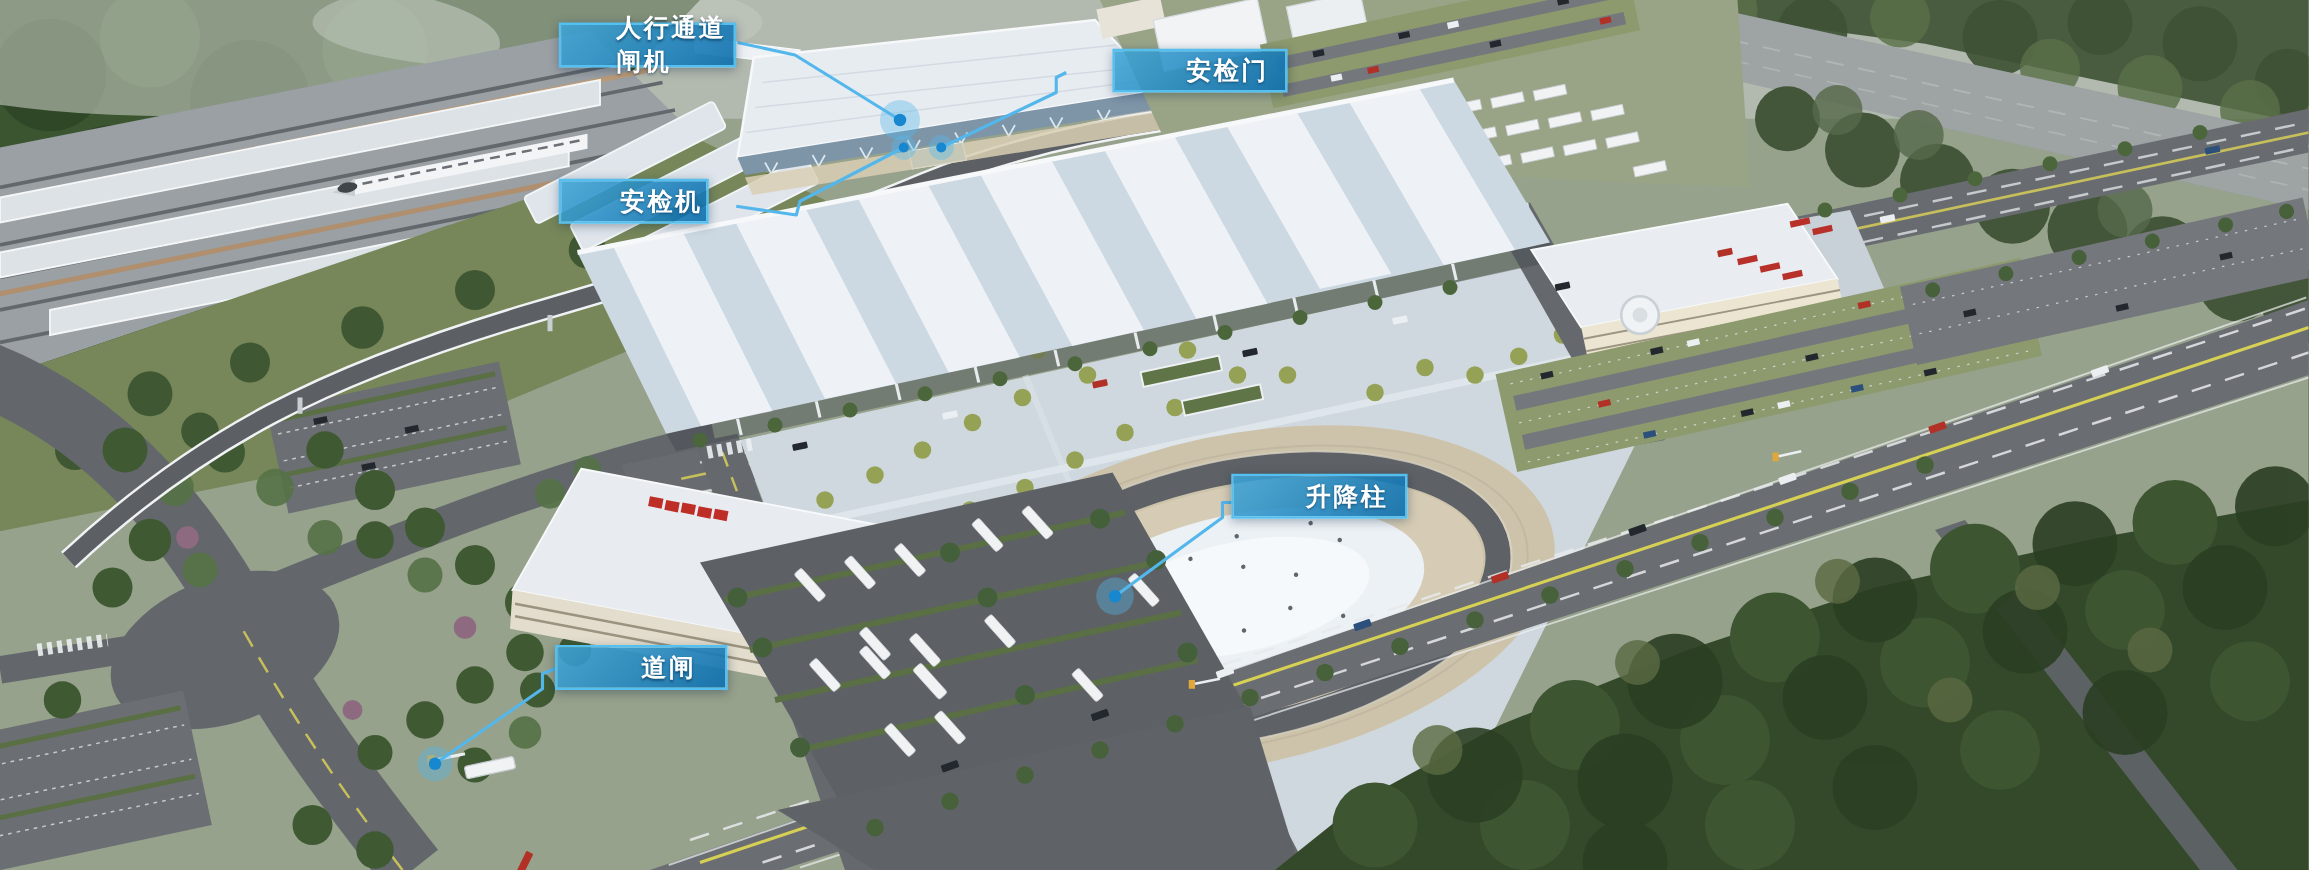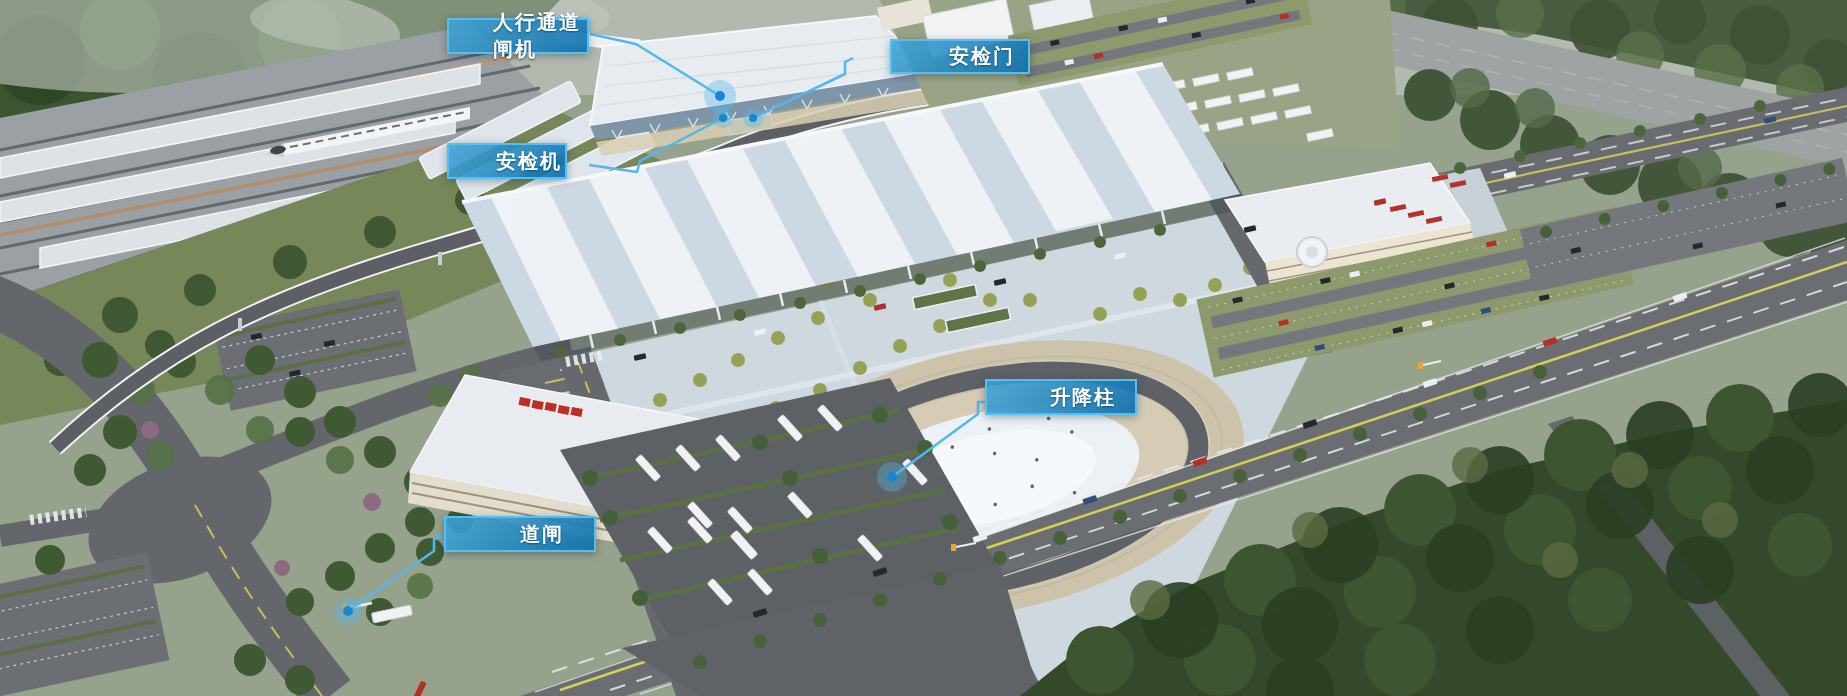--- a/index.html
+++ b/index.html
@@ -682,15 +682,15 @@
         <circle cx="892" cy="477" r="5" fill="#1787cf"></circle>
         <circle cx="348" cy="611" r="14" fill="rgba(84,183,236,0.38)"></circle>
         <polyline points="444,535 434,539 434,551 348,611" fill="none" stroke="#54b7ec" stroke-width="2.5" stroke-linejoin="round"></polyline>
         <circle cx="348" cy="611" r="5" fill="#1787cf"></circle>
       </g>
 </svg>
 
   <div class="callout" style="left: 447px; top: 18px; width: 142px; height: 36px; color: rgb(255, 255, 255);">人行通道闸机</div>
   <div class="callout" style="left: 853px; top: 39px; width: 140px; height: 35px; color: rgb(255, 255, 255); margin-left: 37px;">安检门</div>
   <div class="callout" style="left: 447px; top: 143px; width: 120px; height: 36px; color: rgb(255, 255, 255);">安检机</div>
-  <div class="callout" style="left: 985px; top: 379px; width: 152px; height: 36px; color: rgb(255, 255, 255);">升降柱</div>
-  <div class="callout" style="left: 444px; top: 516px; width: 152px; height: 36px; color: rgb(255, 255, 255);">道闸</div>
+  <div class="callout" style="left: 985px; top: 379px; width: 141px; height: 36px; color: rgb(255, 255, 255);">升降柱</div>
+  <div class="callout" style="left: 444px; top: 516px; width: 138px; height: 36px; color: rgb(255, 255, 255);">道闸</div>
 </div>
 
 </body></html>

